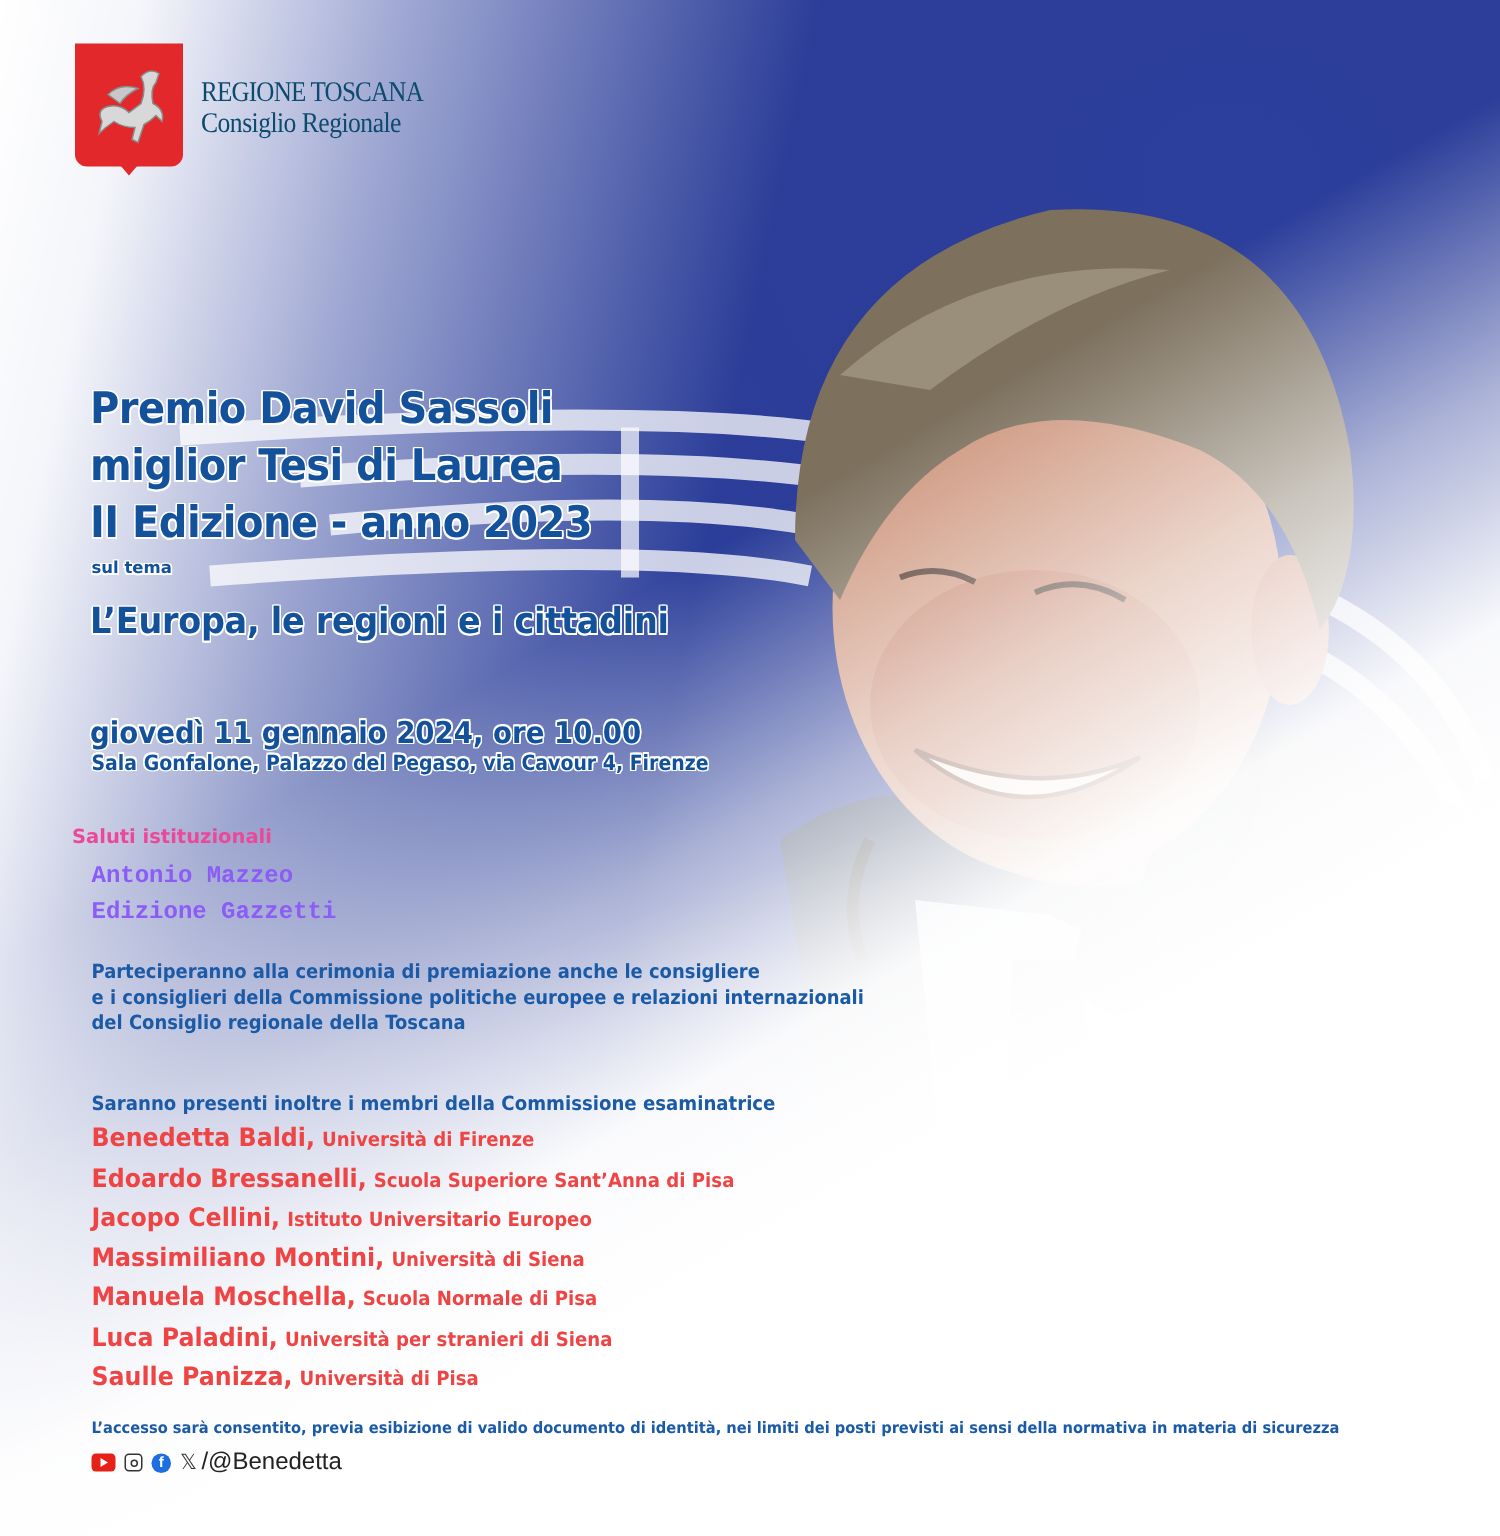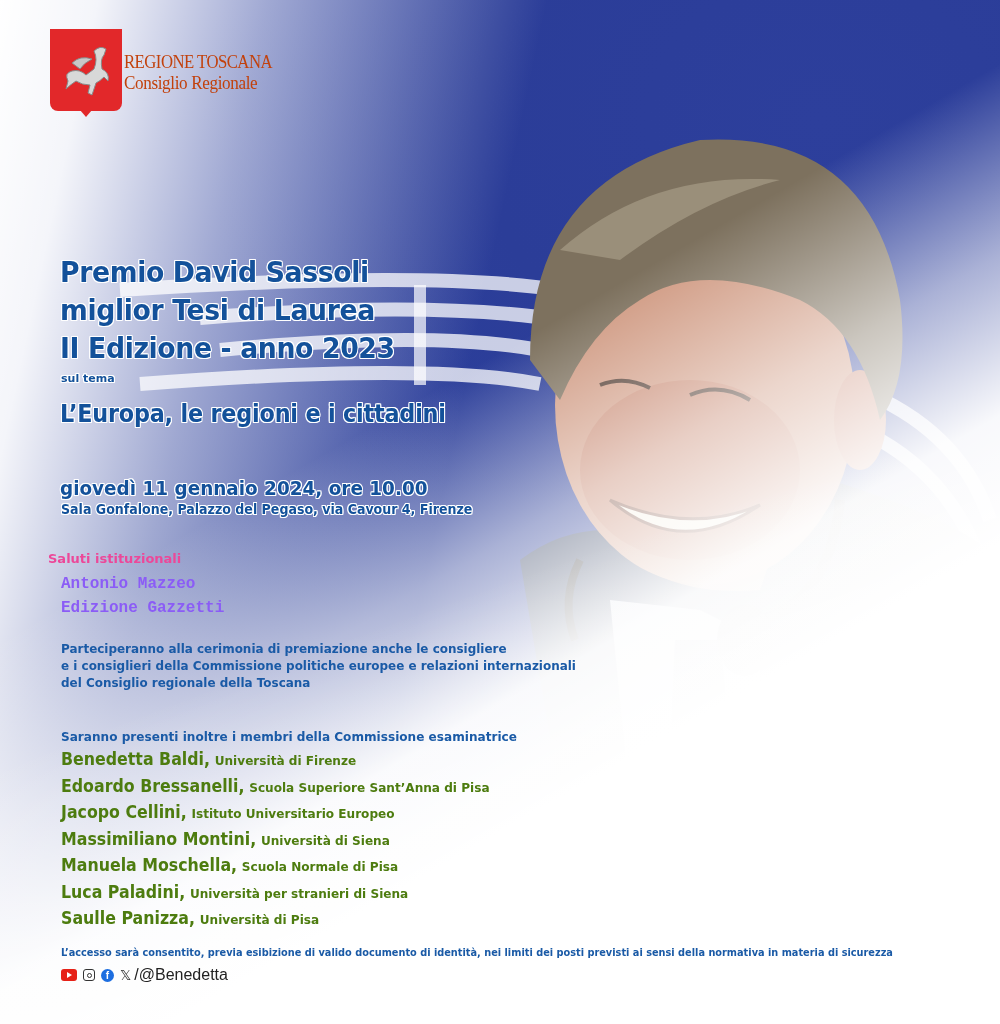--- a/index.html
+++ b/index.html
@@ -41,21 +41,21 @@
   
   .logo { position: absolute; left: 50px; top: 29px; display: flex; align-items: flex-start; }
   .shield {
     width: 72px; height: 82px; background: #e2282a; position: relative;
     border-radius: 0 0 8px 8px;
   }
   .shield::after {
     content: ""; position: absolute; left: 30px; bottom: -6px; width: 0; height: 0;
     border-left: 6px solid transparent; border-right: 6px solid transparent; border-top: 7px solid #e2282a;
   }
-  .logo-text { margin-left: 2px; margin-top: 22px; font-family: "Liberation Serif", "DejaVu Serif", serif; color: #c2410c; line-height: 21px; }
+  .logo-text { margin-left: 12px; margin-top: 22px; font-family: "Liberation Serif", "DejaVu Serif", serif; color: #0c4a6e; line-height: 21px; }
   .logo-text .l1 { font-size: 19px; letter-spacing: -0.6px; transform: scaleX(0.88); transform-origin: left; display: block; white-space: nowrap; }
   .logo-text .l2 { font-size: 19px; letter-spacing: -0.4px; transform: scaleX(0.9); transform-origin: left; display: block; white-space: nowrap; }
 
   .outlined { text-shadow: -1px -1px 0 #fff, 1px -1px 0 #fff, -1px 1px 0 #fff, 1px 1px 0 #fff, 0 1px 0 #fff, 0 -1px 0 #fff, 1px 0 0 #fff, -1px 0 0 #fff; }
 
   .intro { position: absolute; left: 61px; top: 132px; font-size: 15px; font-weight: bold; line-height: 20px; color: #1a5aa6; letter-spacing: -0.2px; }
   .intro div { white-space: nowrap; transform: scaleX(0.93); transform-origin: left; }
 
   .title { position: absolute; left: 60px; top: 253px; font-size: 29px; font-weight: bold; line-height: 38px; color: #13519a; letter-spacing: -0.4px; }
   .title div { white-space: nowrap; transform: scaleX(0.92); transform-origin: left; }
@@ -65,21 +65,21 @@
   .date { position: absolute; left: 60px; top: 476px; font-size: 20px; font-weight: bold; color: #13519a; white-space: nowrap; transform: scaleX(0.92); transform-origin: left; }
   .venue { position: absolute; left: 61px; top: 501px; font-size: 14px; font-weight: bold; color: #13519a; white-space: nowrap; transform: scaleX(0.9); transform-origin: left; }
 
   .saluti-label { position: absolute; left: 48px; top: 551px; font-size: 13px; font-weight: bold; color: #ec4899; }
   .saluti { position: absolute; left: 61px; top: 572px; font-size: 16px; font-weight: bold; color: #8b5cf6; line-height: 24px; font-family: Liberation Mono, monospace; }
 
   .partecipano { position: absolute; left: 61px; top: 640px; font-size: 13px; font-weight: bold; color: #1a5aa6; line-height: 17px; }
   .partecipano div { white-space: nowrap; transform: scaleX(0.92); transform-origin: left; }
 
   .commissione-label { position: absolute; left: 61px; top: 729px; font-size: 13px; font-weight: bold; color: #1a5aa6; white-space: nowrap; transform: scaleX(0.93); transform-origin: left; }
-  .members { position: absolute; left: 61px; top: 747px; line-height: 24.5px; color: #4d7c0f; }
+  .members { position: absolute; left: 61px; top: 747px; line-height: 24.5px; color: #ef4444; }
   .member { white-space: nowrap; transform: scaleX(0.93); transform-origin: left; }
   .member .name { font-size: 17px; font-weight: bold; }
   .member .inst { font-size: 13px; font-weight: bold; }
 
   .notice { position: absolute; left: 61px; top: 946px; font-size: 10.5px; font-weight: bold; color: #1a5aa6; white-space: nowrap; transform: scaleX(0.93); transform-origin: left; }
 
   .social { position: absolute; left: 61px; top: 966px; display: flex; align-items: center; gap: 6px; }
   .yt { width: 16px; height: 12px; background: #e62117; border-radius: 3px; position: relative; }
   .yt::after { content: ""; position: absolute; left: 6px; top: 3px; border-left: 5px solid #fff; border-top: 3px solid transparent; border-bottom: 3px solid transparent; }
   .ig { width: 10px; height: 10px; border: 1.6px solid #333; border-radius: 3px; position: relative; }

